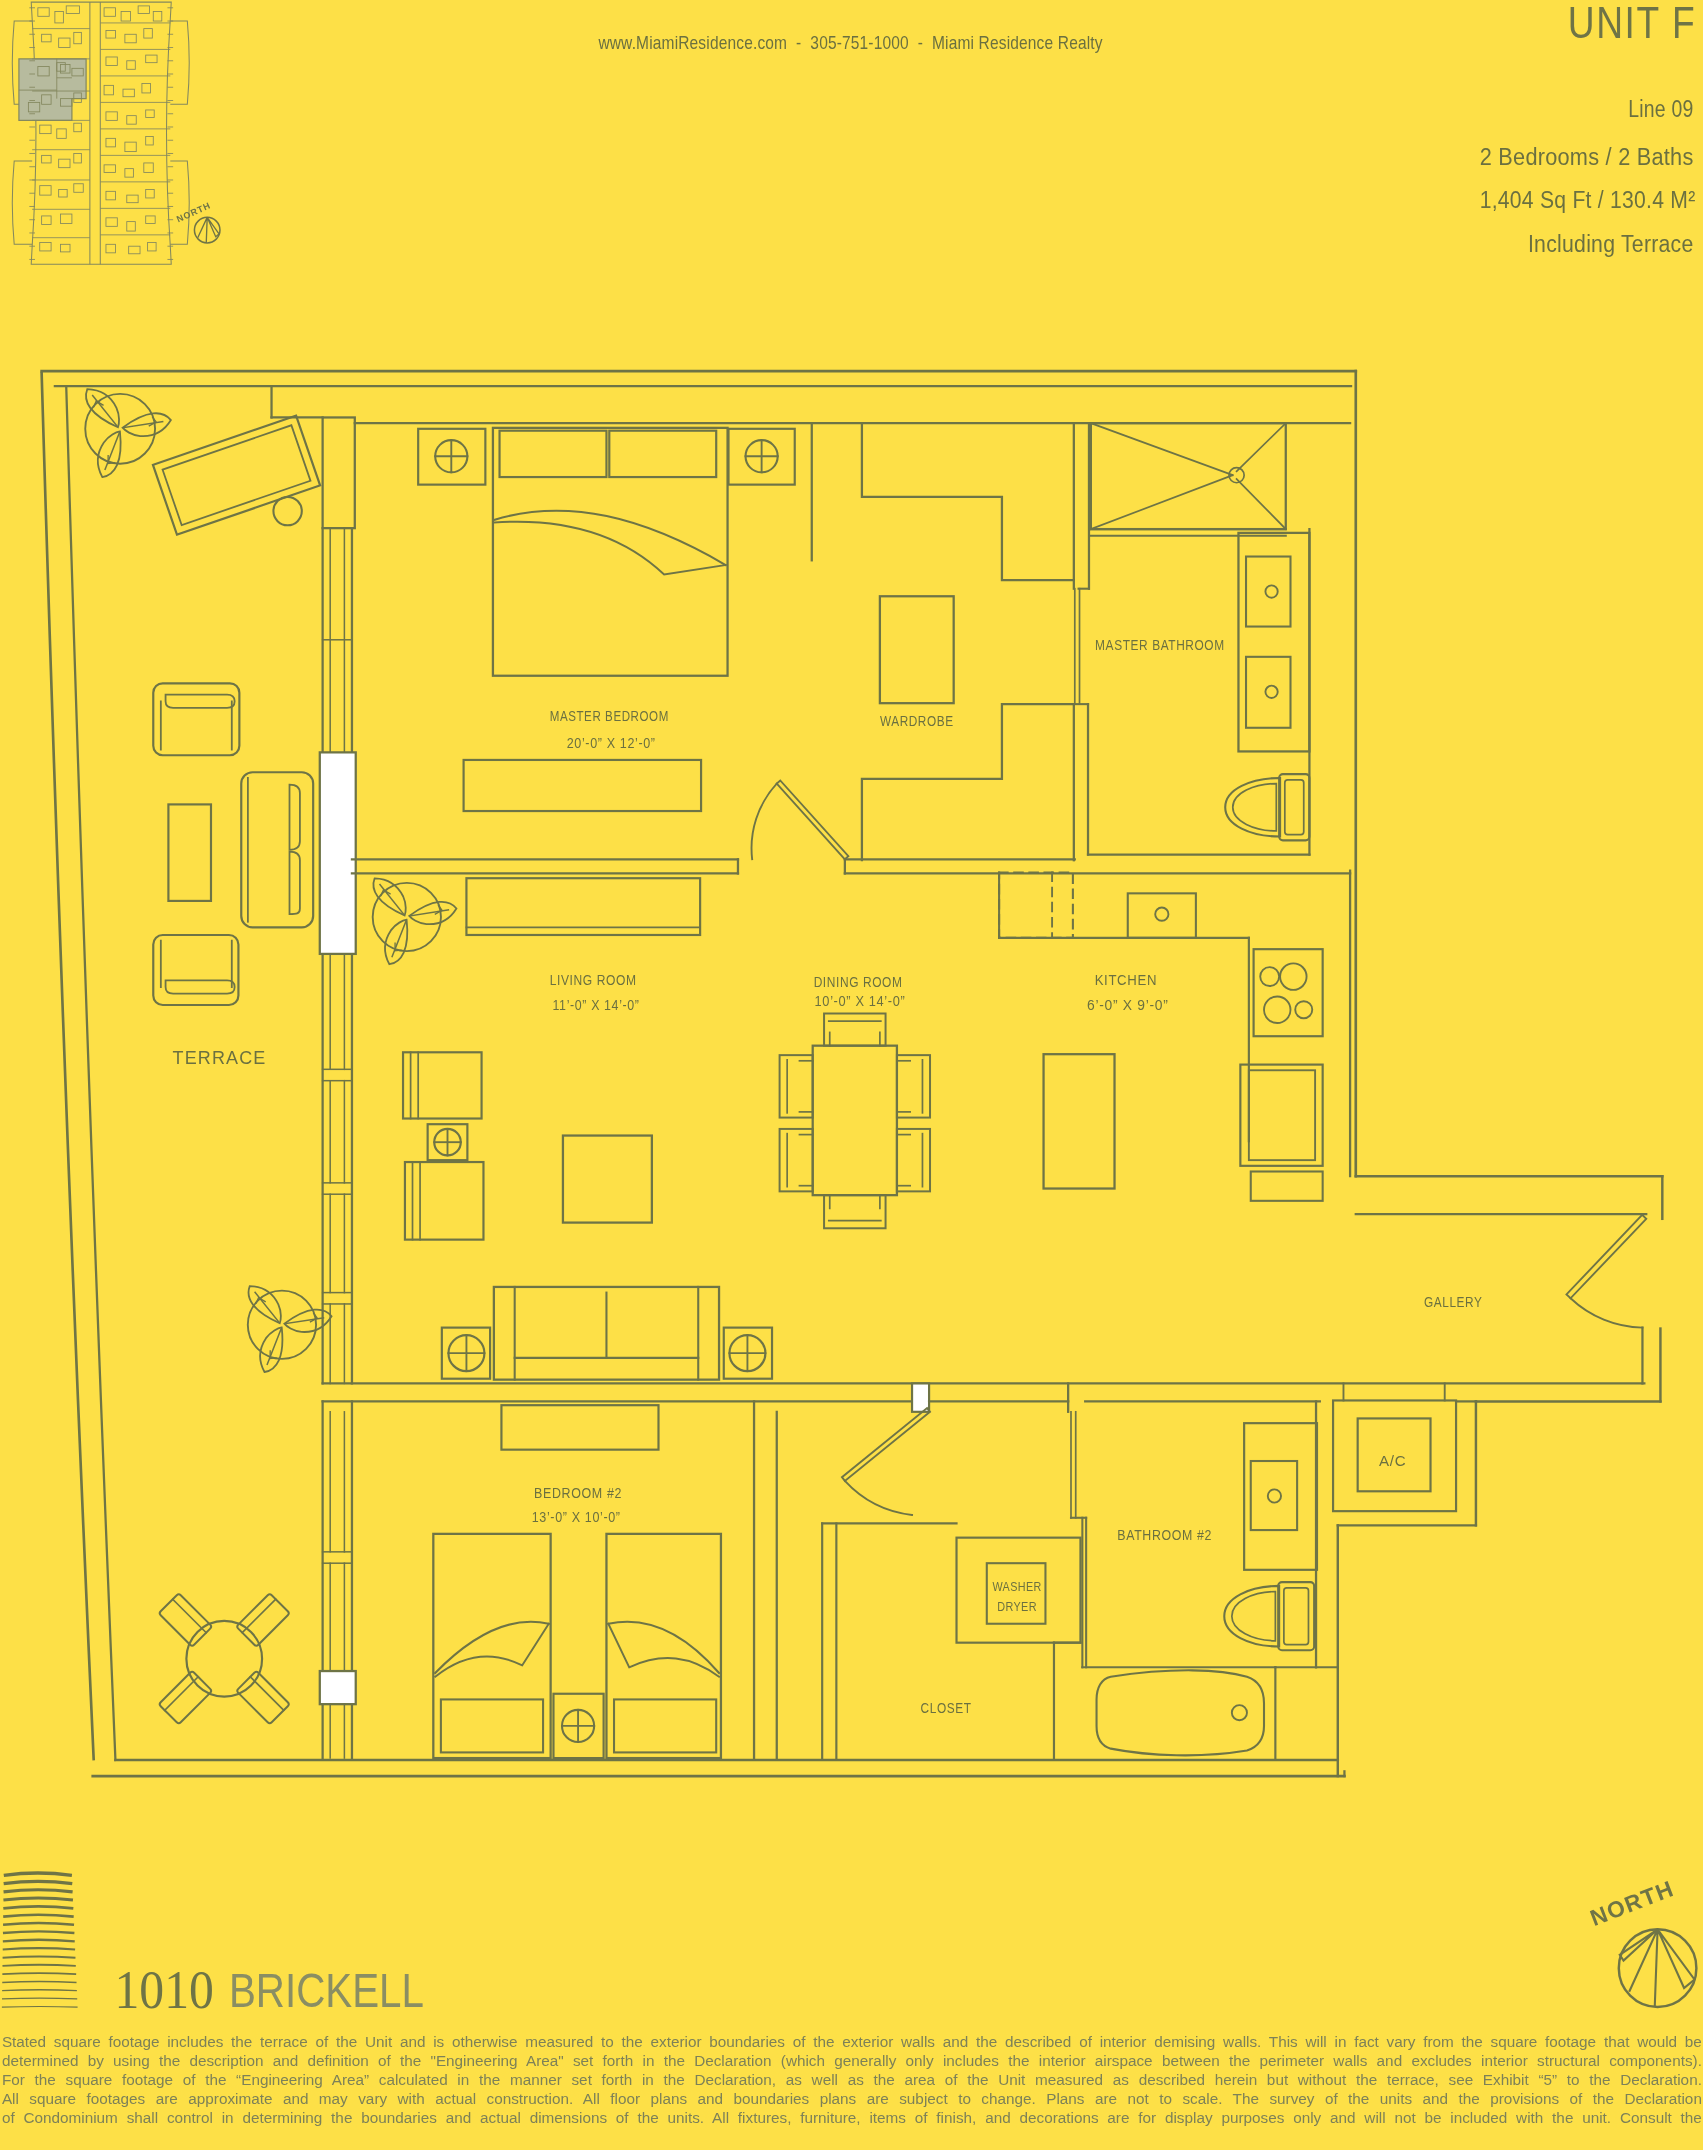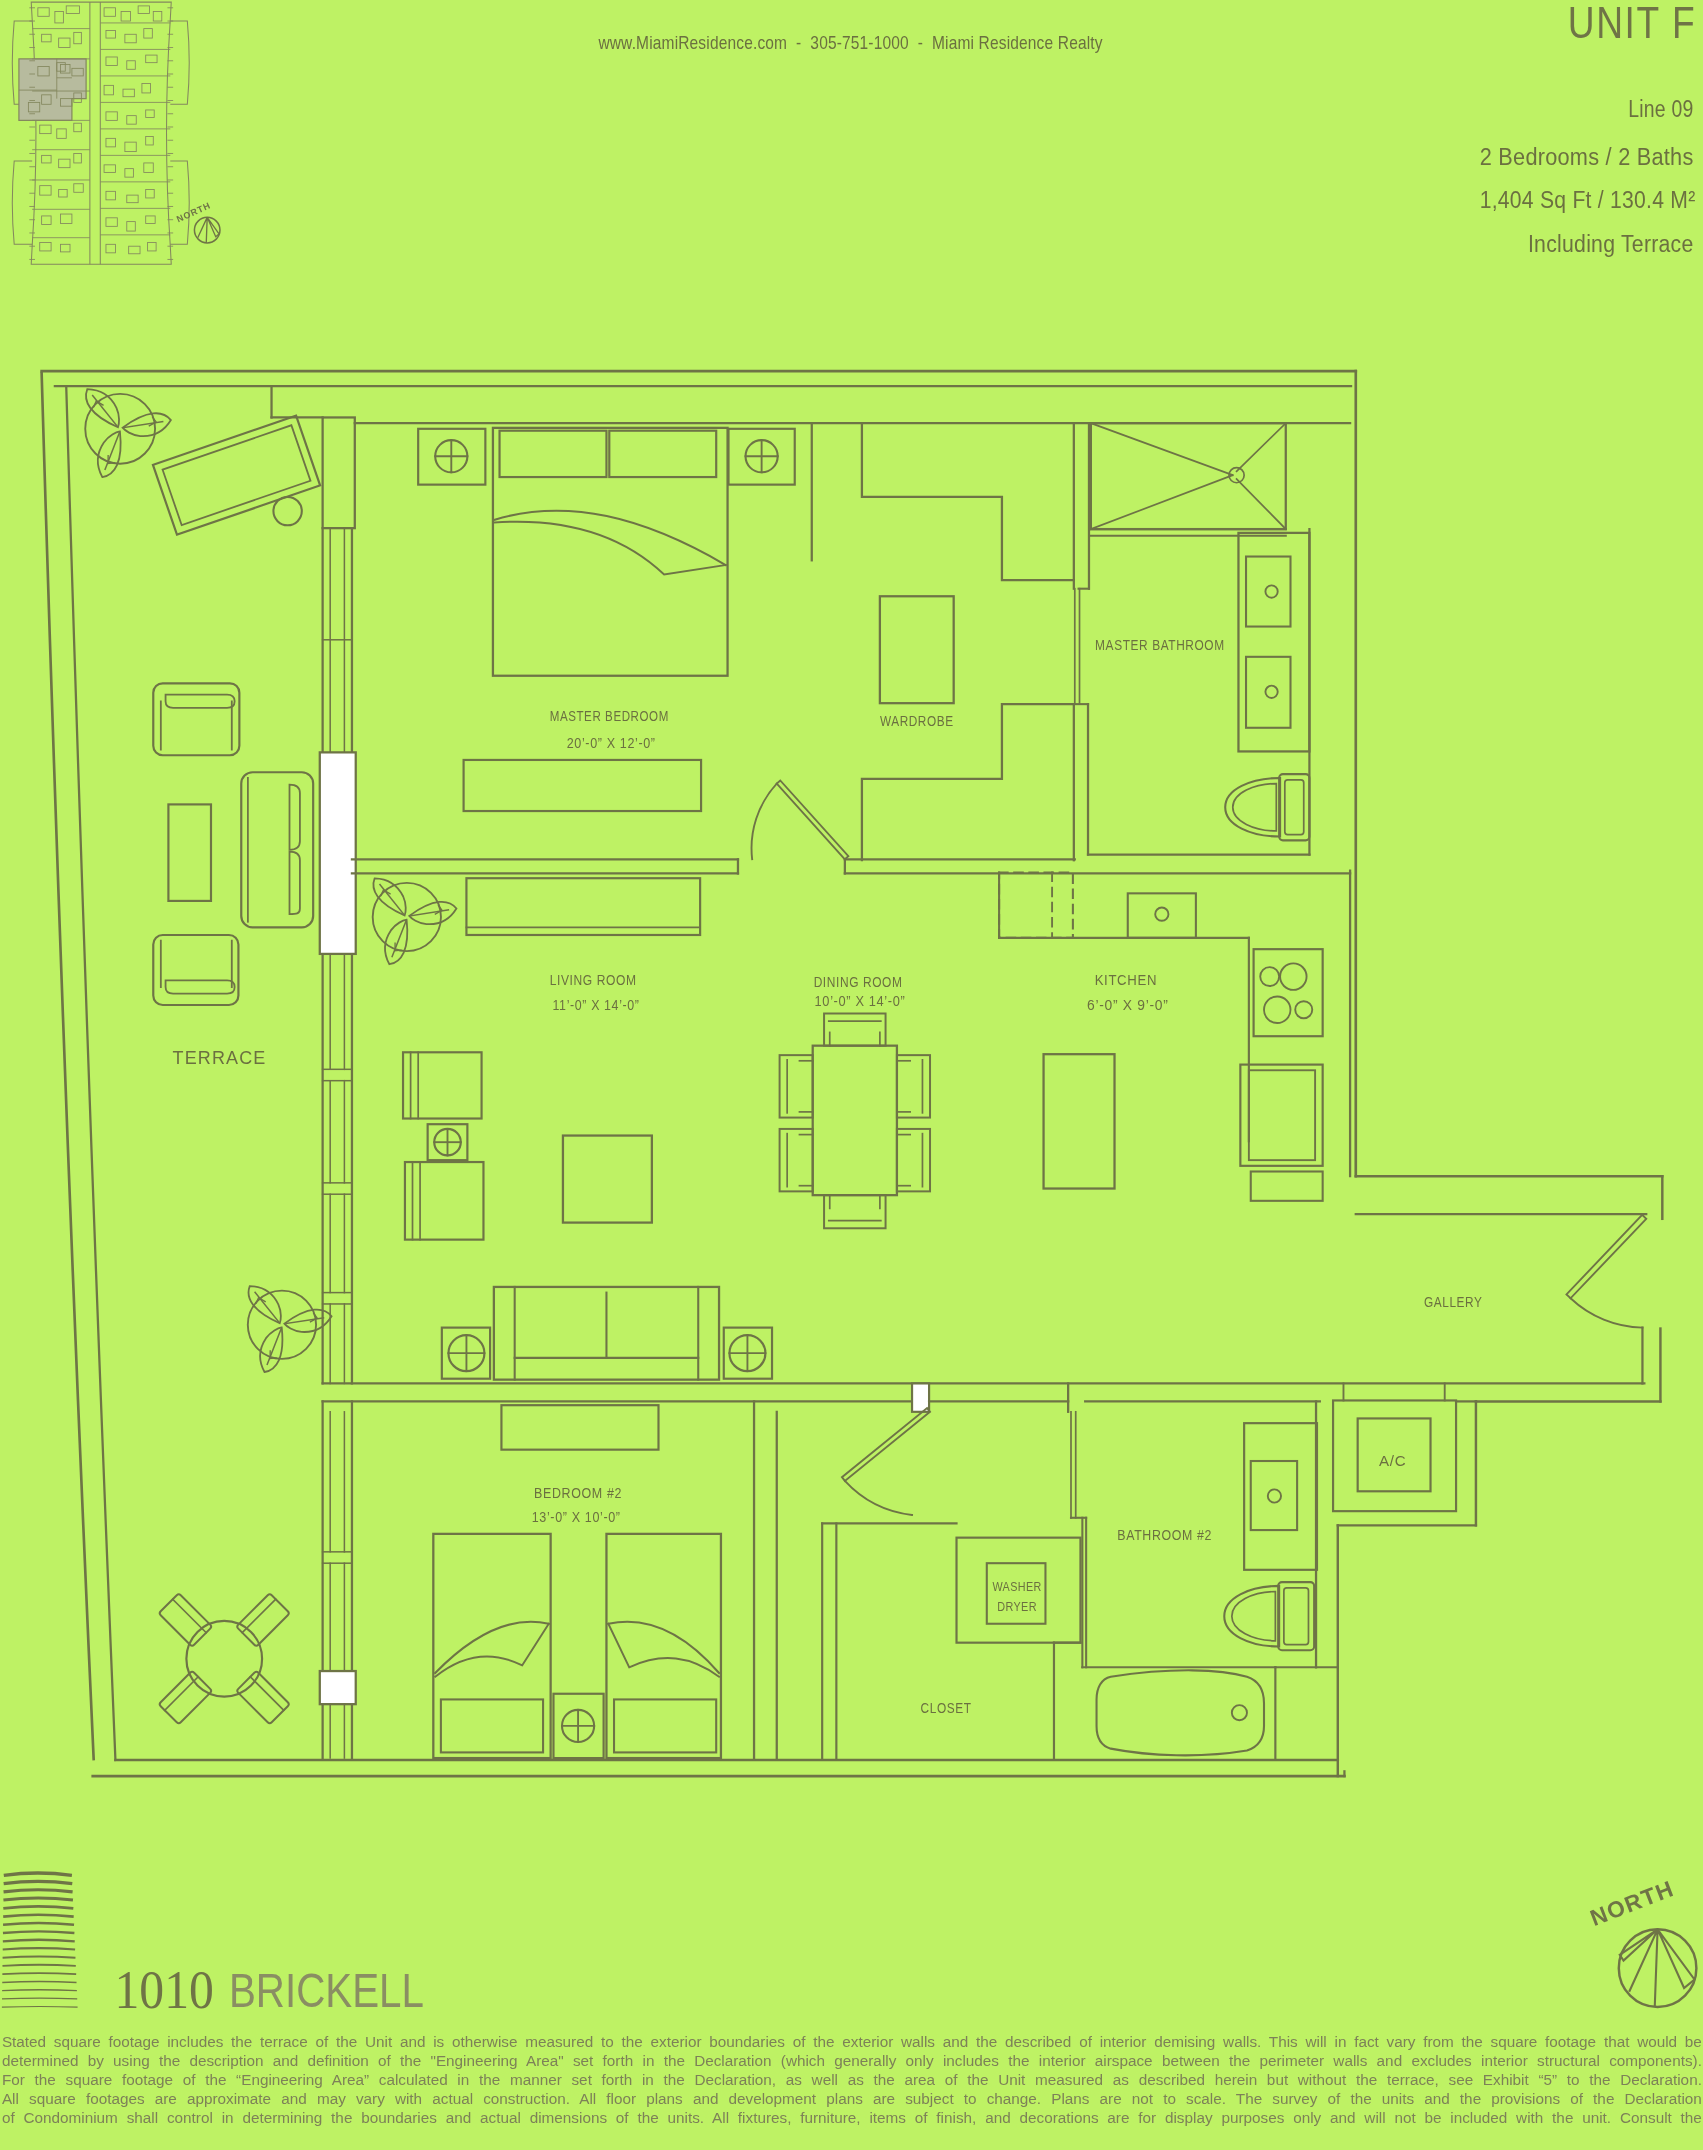--- a/index.html
+++ b/index.html
@@ -1,16 +1,16 @@
 <!DOCTYPE html>
 <html style="font-size:15px"><head>
 <meta charset="utf-8">
 <style>
 html,body{margin:0;padding:0;background:#ffffff;}
-#page{position:relative;width:1703px;height:2150px;background:#bef264;overflow:hidden;
+#page{position:relative;width:1703px;height:2150px;background:#fde047;overflow:hidden;
   font-family:"Liberation Sans", sans-serif;}
 .disc{position:absolute;left:1.9px;width:1700px;color:#7d8158;font-size:15.3px;}
 .disc div{text-align:justify;text-align-last:justify;}
 </style>
 </head>
 <body>
 <div id="page">
 <svg width="1703" height="2150" viewBox="0 0 1800 2272" style="position:absolute;left:0;top:0;" fill="none" stroke-linecap="butt" stroke-linejoin="miter">
 <text x="899" y="52" font-family="Liberation Sans, sans-serif" font-size="20" fill="#6B7040" text-anchor="middle" letter-spacing="0.2" font-weight="normal" textLength="533" lengthAdjust="spacingAndGlyphs">www.MiamiResidence.com&nbsp;&nbsp;-&nbsp;&nbsp;305-751-1000&nbsp;&nbsp;-&nbsp;&nbsp;Miami Residence Realty</text>
 <text x="1793" y="40" font-family="Liberation Sans, sans-serif" font-size="46" fill="#6F7446" text-anchor="end" letter-spacing="2.0" font-weight="normal" textLength="136" lengthAdjust="spacingAndGlyphs">UNIT F</text>
@@ -533,17 +533,17 @@
 <text x="242" y="2121" font-family="Liberation Sans, sans-serif" font-size="50" fill="#8a8e63" textLength="206" lengthAdjust="spacingAndGlyphs">BRICKELL</text>
 
 <circle cx="1752" cy="2080" r="41" stroke="#6F7446" stroke-width="2.6" fill="none"></circle>
 <path d="M1752,2039 L1722,2105 M1752,2039 L1749,2121 M1752,2039 L1791,2092 L1780,2101 Z M1752,2039 L1712,2066 L1716,2072 Z" stroke="#6F7446" stroke-width="2.2" fill="none"></path>
 <text x="1728" y="2019" font-family="Liberation Sans, sans-serif" font-size="24" fill="#6F7446" text-anchor="middle" letter-spacing="1.5" font-weight="bold" transform="rotate(-21 1728 2019)">NORTH</text>
 </svg>
     <div class="disc" style="top:2032px;line-height:19px;">
       <div>Stated square footage includes the terrace of the Unit and is otherwise measured to the exterior boundaries of the exterior walls and the described of interior demising walls. This will in fact vary from the square footage that would be</div>
       <div>determined by using the description and definition of the "Engineering Area" set forth in the Declaration (which generally only includes the interior airspace between the perimeter walls and excludes interior structural components).</div>
       <div>For the square footage of the “Engineering Area” calculated in the manner set forth in the Declaration, as well as the area of the Unit measured as described herein but without the terrace, see Exhibit “5” to the Declaration.</div>
-      <div>All square footages are approximate and may vary with actual construction. All floor plans and development plans are subject to change. Plans are not to scale. The survey of the units and the provisions of the Declaration</div>
+      <div>All square footages are approximate and may vary with actual construction. All floor plans and boundaries plans are subject to change. Plans are not to scale. The survey of the units and the provisions of the Declaration</div>
       <div>of Condominium shall control in determining the boundaries and actual dimensions of the units. All fixtures, furniture, items of finish, and decorations are for display purposes only and will not be included with the unit. Consult the</div>
     </div>
 </div>
 
 
 </body></html>

